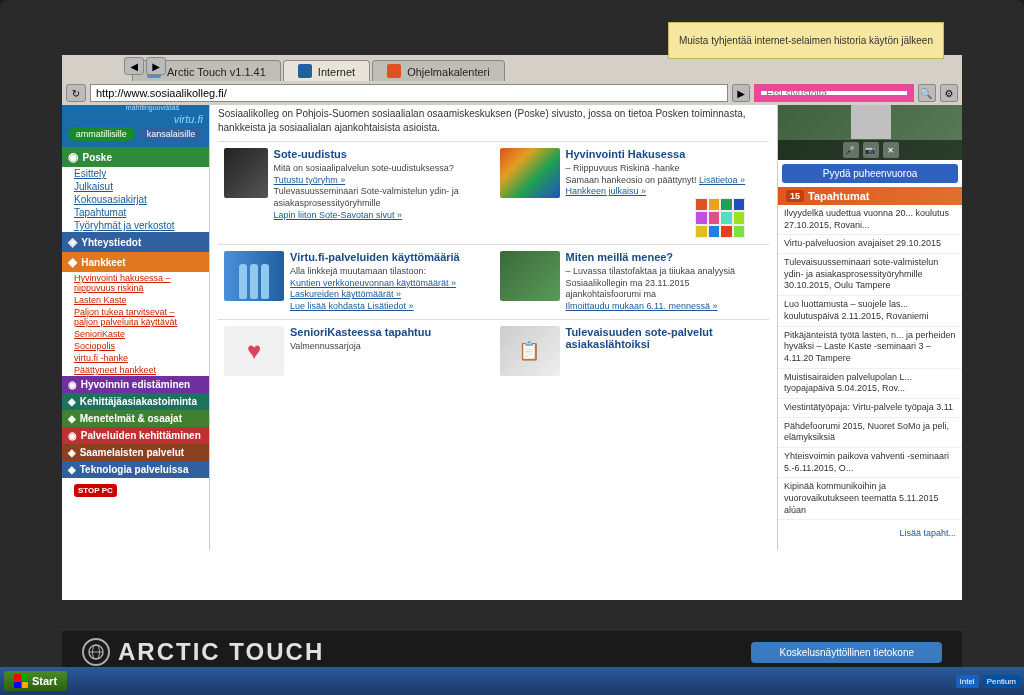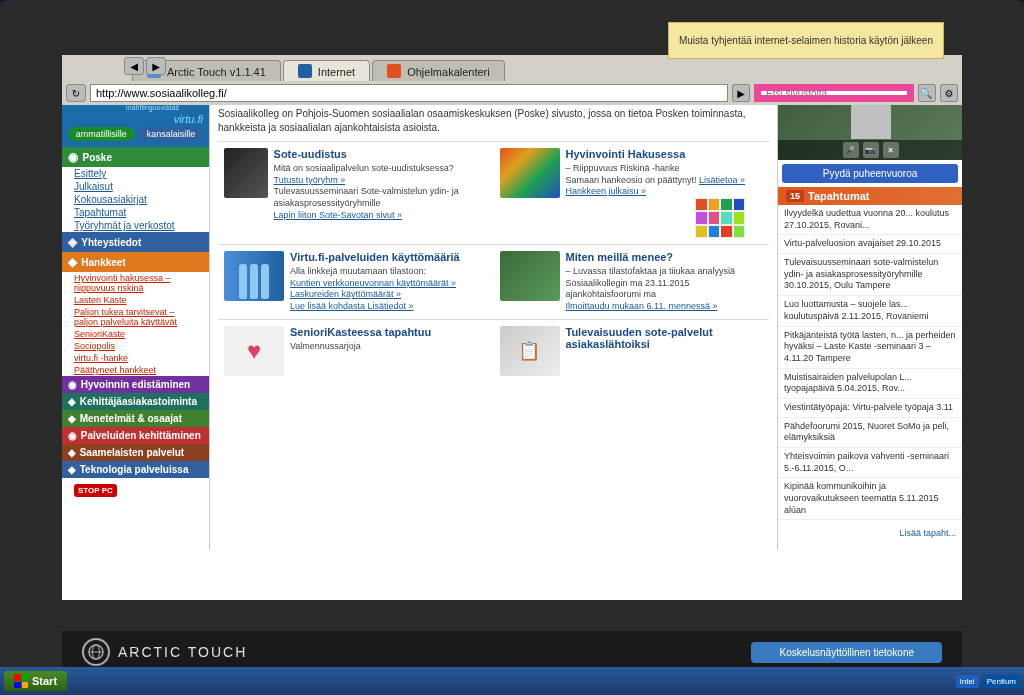--- a/index.html
+++ b/index.html
@@ -404,22 +404,22 @@
       padding: 0 20px;
     }
 
     .arctic-touch-logo {
       display: flex;
       align-items: center;
       gap: 8px;
     }
     .arctic-touch-text {
       color: #e0e0e0;
-      font-size: 14px;
-      font-weight: normal;
+      font-size: 24px;
+      font-weight: bold;
       letter-spacing: 2px;
       text-transform: uppercase;
     }
     .arctic-logo-icon {
       width: 28px;
       height: 28px;
       border: 2px solid #aaa;
       border-radius: 50%;
       display: flex;
       align-items: center;

